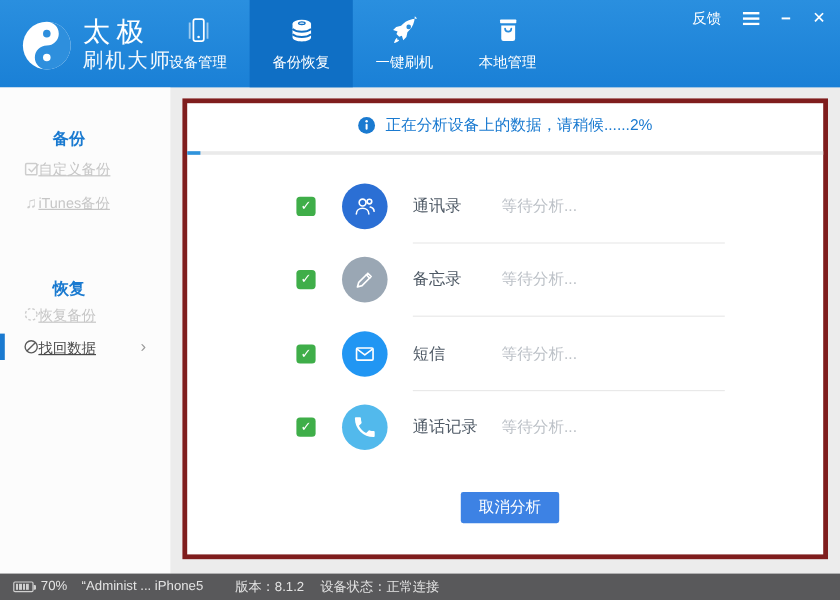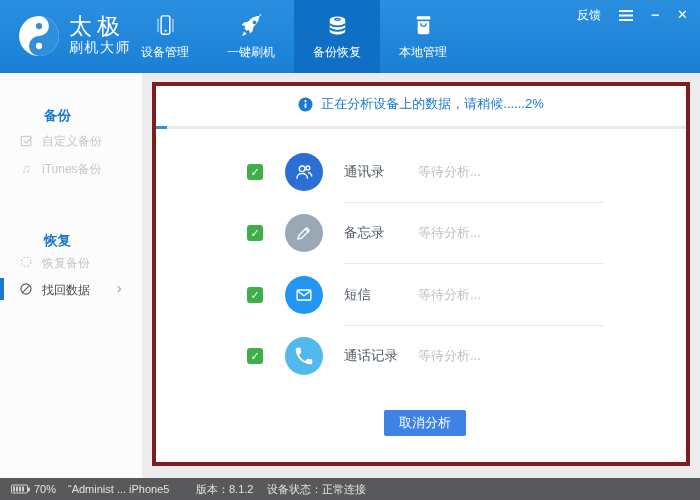--- a/index.html
+++ b/index.html
@@ -6,21 +6,21 @@
   html,body { width:700px; height:500px; }
   body { position:relative; font-family:"Liberation Sans","DejaVu Sans",sans-serif; background:#ececec; overflow:hidden; }
 
   
   .titlebar { position:absolute; left:0; top:0; width:700px; height:73px;
     background:linear-gradient(#2a8fdf,#1a80d6); }
   .logo { position:absolute; left:18px; top:14px; display:flex; align-items:center; }
   .logo-mark { width:42px; height:42px; }
   .logo-text { margin-left:9px; color:#fff; }
   .logo-title { font-size:23px; letter-spacing:5px; line-height:25px; font-weight:400; }
-  .logo-sub { font-size:14px; letter-spacing:1.5px; opacity:.95; }
+  .logo-sub { font-size:17px; letter-spacing:1.5px; opacity:.95; }
 
   .tabs { position:absolute; left:122px; top:0; height:73px; display:flex;text-align:center; }
   .tab { width:86px; height:73px; display:flex; flex-direction:column; align-items:center;
     justify-content:center; gap:5px; color:#fff; cursor:pointer; }
   .tab svg { width:27px; height:27px; }
   .tab .tab-label { font-size:12px; }
   .tab.active { background:#0f6fc5; }
 
   .win-controls { position:absolute; right:12px; top:7px; display:flex; align-items:center;
     gap:18px; color:#fff; font-size:12px; height:16px; }
@@ -34,21 +34,21 @@
 
   .sidebar { position:absolute; left:0; top:0; width:142px; height:405px; background:#fcfcfc; }
   .side-heading { position:absolute; left:44px; font-size:13.5px; color:#1a7ad0; font-weight:600; }
   .sh-backup { top:34px; }
   .sh-restore { top:159px; }
   .side-item { position:absolute; left:0; width:142px; height:22px; font-size:12px;
     color:#c6c6c6; cursor:pointer; }
   .si-1 { top:56px; } .si-2 { top:84px; } .si-3 { top:178px; } .si-4 { top:205px; }
   .si-icon { position:absolute; left:18px; top:3px; width:16px; height:16px;
     display:flex; align-items:center; justify-content:center; font-size:13px; color:#cdcdcd; }
-  .si-label { position:absolute; left:42px; top:4px; }
+  .si-label { position:absolute; left:32px; top:4px;text-decoration:underline; }
   .side-item.selected { color:#4a4a4a;padding-left:27px; }
   .indicator { position:absolute; left:0; top:0; width:4px; height:22px; background:#1a7ad0; }
   .chevron { position:absolute; left:117px; top:2px; color:#9a9a9a; font-size:14px; }
 
   .panel { position:absolute; left:152px; top:9px; width:538px; height:384px;
     background:#fff; border:4px solid #7f1d1d; }
 
   .status-row { position:absolute; top:9px; left:0; width:100%; display:flex;
     justify-content:center; align-items:center; gap:8px; color:#1a7ad0; font-size:13px; }
   .info-icon svg { width:15px; height:15px; display:block; }
@@ -108,37 +108,37 @@
 
     <nav class="tabs">
       <div class="tab">
         <svg viewBox="0 0 28 28">
           <rect x="9.5" y="4" width="9" height="19" rx="1.8" fill="none" stroke="#fff" stroke-width="1.5"></rect>
           <circle cx="14" cy="19.5" r="1.1" fill="#fff"></circle>
           <path d="M6.3 7v14M21.7 7v14" stroke="rgba(255,255,255,.55)" stroke-width="1.6"></path>
         </svg>
         <span class="tab-label">设备管理</span>
       </div>
-      <div class="tab">
-        <svg viewBox="0 0 28 28">
-          <path fill="#fff" d="M24.5 3.5c-5.5.2-9.5 2-12.3 4.8l-1.6 1.6-4.2.9-2.7 2.7 3.9 1.2-1 2.3 2.4 2.4 2.3-1 1.2 3.9 2.7-2.7.9-4.2 1.6-1.6c2.8-2.8 4.6-6.8 4.8-12.3z"></path>
-          <circle cx="17.2" cy="10.8" r="2" fill="#2a8ddc"></circle>
-          <path d="M7.2 20.8c-1.2 1.2-1.7 3-1.7 3s1.8-.5 3-1.7" stroke="#fff" stroke-width="1.4" fill="none"></path>
-        </svg>
-        <span class="tab-label">一键刷机</span>
-      </div>
       <div class="tab active">
         <svg viewBox="0 0 28 28">
           <path d="M6 8v12c0 1.9 3.6 3.4 8 3.4s8-1.5 8-3.4V8" fill="#fff"></path>
           <ellipse cx="14" cy="8" rx="8" ry="3.4" fill="#fff"></ellipse>
           <ellipse cx="14" cy="7.6" rx="2.8" ry="1.1" fill="none" stroke="#0f6fc5" stroke-width="1.2"></ellipse>
           <path d="M6 12.6c2 1.7 6 2.4 8 2.4s6-.7 8-2.4" fill="none" stroke="#0f6fc5" stroke-width="1.8"></path>
           <path d="M6 17.1c2 1.7 6 2.4 8 2.4s6-.7 8-2.4" fill="none" stroke="#0f6fc5" stroke-width="1.8"></path>
         </svg>
         <span class="tab-label">备份恢复</span>
+      </div>
+      <div class="tab">
+        <svg viewBox="0 0 28 28">
+          <path fill="#fff" d="M24.5 3.5c-5.5.2-9.5 2-12.3 4.8l-1.6 1.6-4.2.9-2.7 2.7 3.9 1.2-1 2.3 2.4 2.4 2.3-1 1.2 3.9 2.7-2.7.9-4.2 1.6-1.6c2.8-2.8 4.6-6.8 4.8-12.3z"></path>
+          <circle cx="17.2" cy="10.8" r="2" fill="#2a8ddc"></circle>
+          <path d="M7.2 20.8c-1.2 1.2-1.7 3-1.7 3s1.8-.5 3-1.7" stroke="#fff" stroke-width="1.4" fill="none"></path>
+        </svg>
+        <span class="tab-label">一键刷机</span>
       </div>
       <div class="tab">
         <svg viewBox="0 0 28 28">
           <rect x="7" y="4.5" width="14" height="3.2" rx="0.6" fill="#fff"></rect>
           <path d="M8 9.5h12v11.5a2 2 0 0 1-2 2H10a2 2 0 0 1-2-2z" fill="#fff"></path>
           <path d="M11.3 12.2a2.7 2.7 0 0 0 5.4 0" fill="none" stroke="#2a8ddc" stroke-width="1.5" stroke-linecap="round"></path>
         </svg>
         <span class="tab-label">本地管理</span>
       </div>
     </nav>

